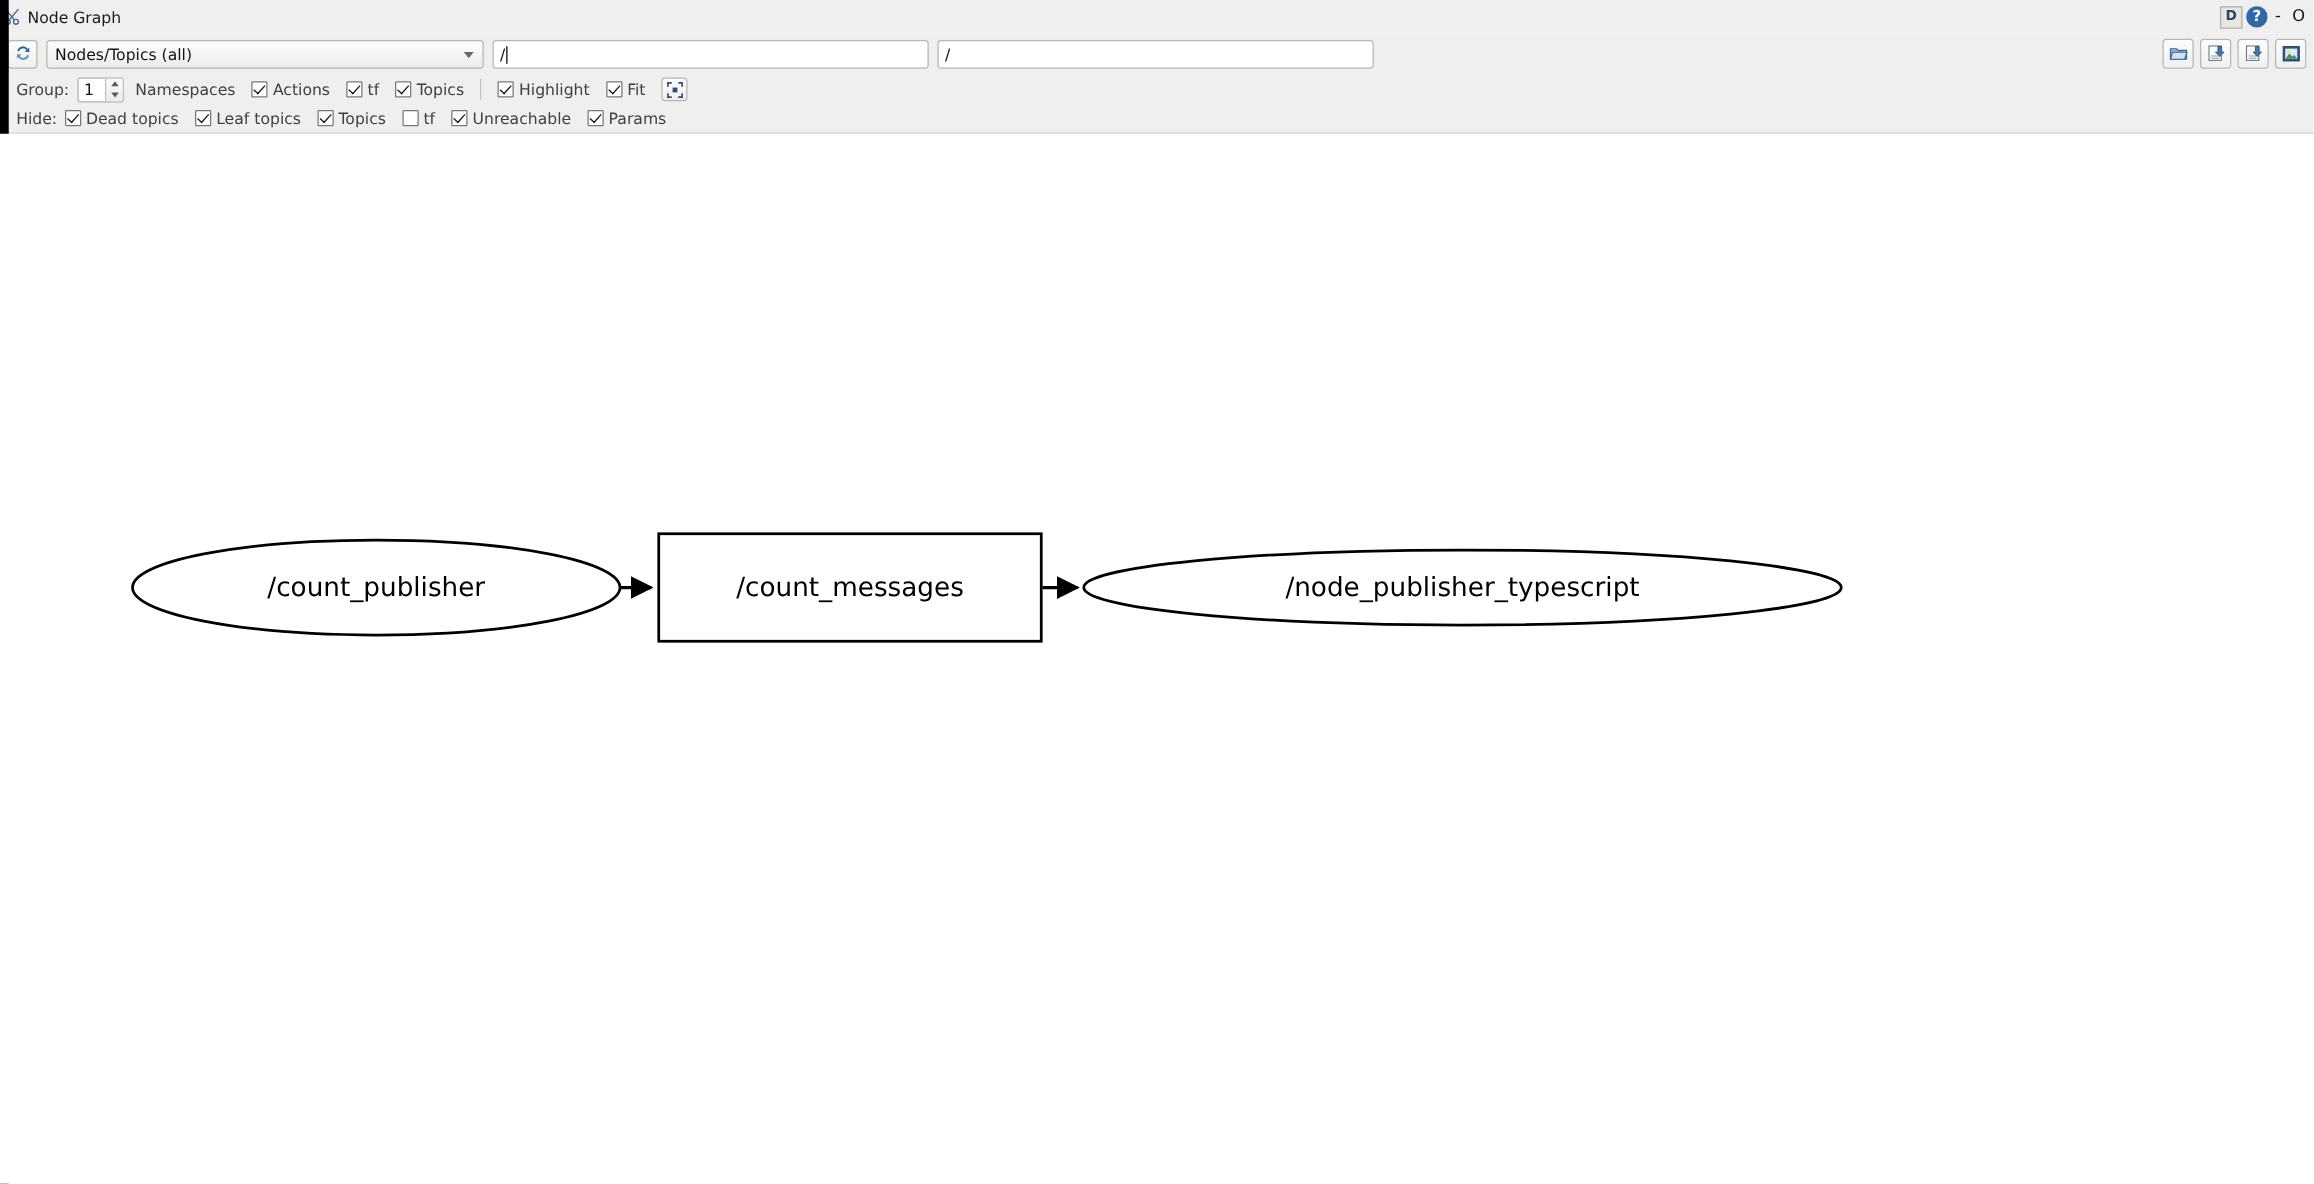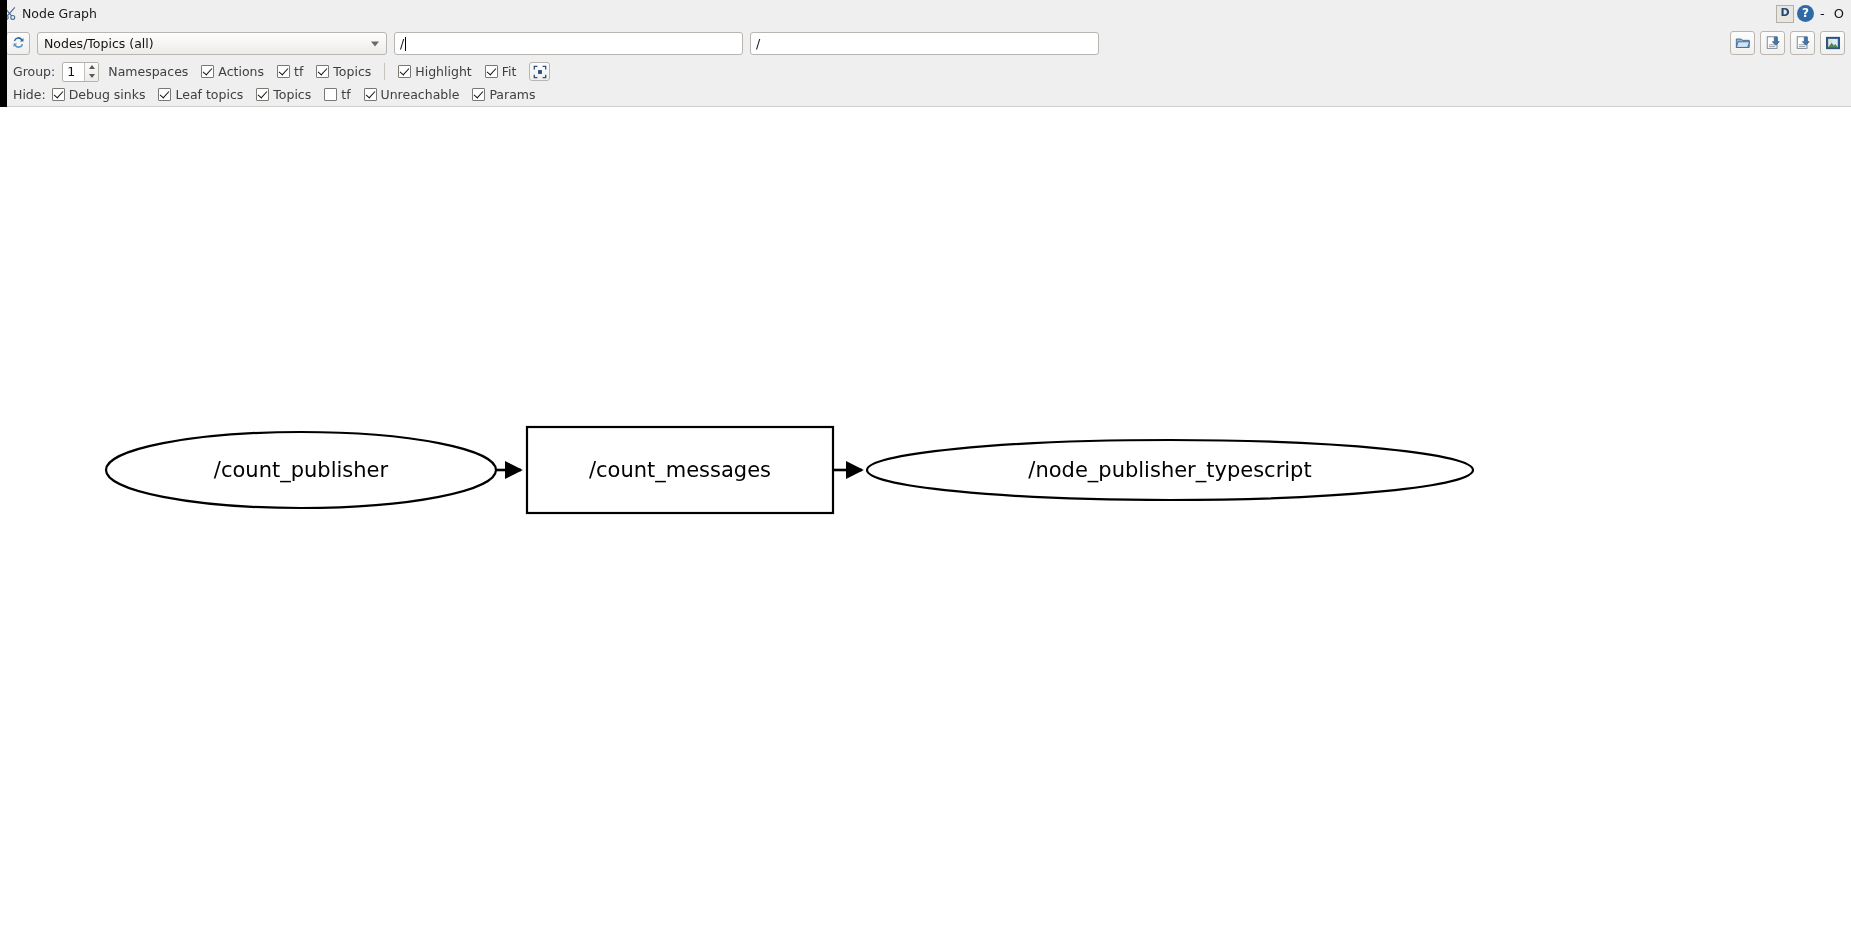--- a/index.html
+++ b/index.html
@@ -451,21 +451,21 @@
         <rect x="5.8" y="5.8" width="4.4" height="4.4" fill="#2a4f78"></rect>
       </svg>
     </div>
   </div>
 
   <div class="row3">
     <span class="lbl" style="margin-right:6px;">Hide:</span>
 
     <div class="cb-group">
       <span class="cbox checked"></span>
-      <span class="lbl">Debug sinks</span>
+      <span class="lbl">Dead topics</span>
     </div>
     <div class="cb-group">
       <span class="cbox checked"></span>
       <span class="lbl">Leaf topics</span>
     </div>
     <div class="cb-group">
       <span class="cbox checked"></span>
       <span class="lbl">Topics</span>
     </div>
     <div class="cb-group">

